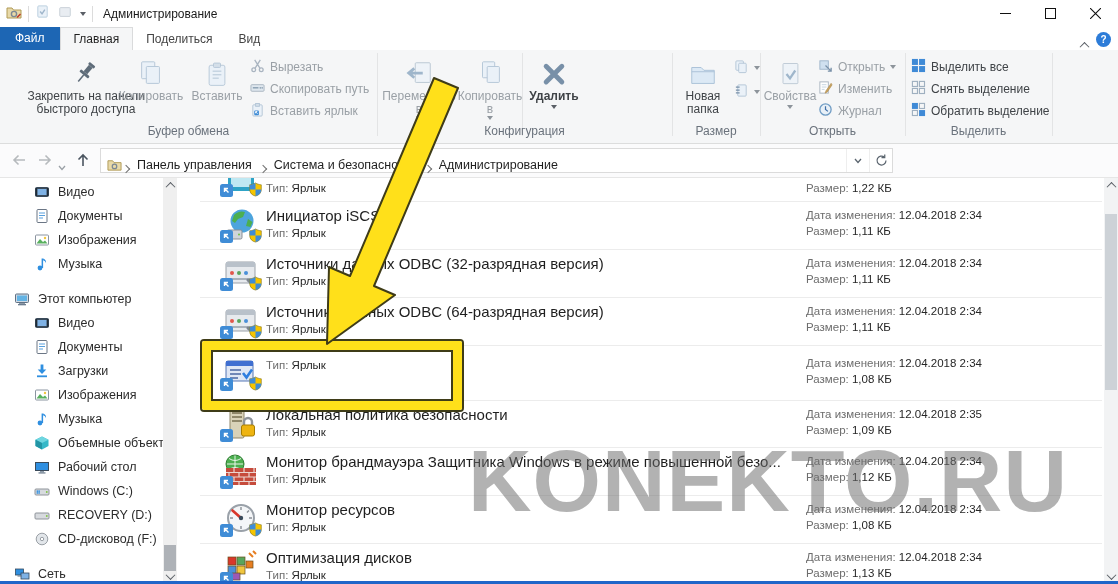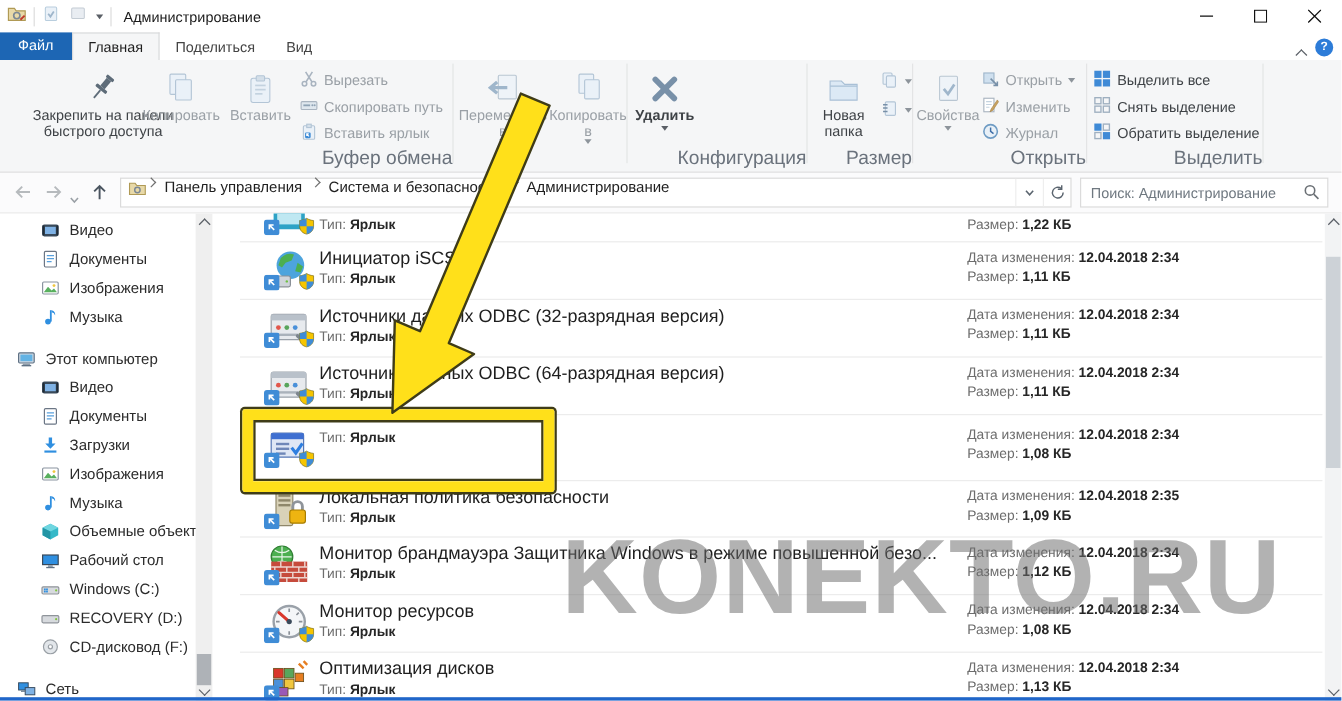--- a/index.html
+++ b/index.html
@@ -12,33 +12,33 @@
   .win-btn{width:45px;height:27px;display:flex;align-items:center;justify-content:center}
   .tabrow{position:absolute;top:27px;left:0;right:0;height:23px;background:#fff;display:flex;align-items:flex-end}
   .tab{height:22px;line-height:22px;padding:0 13px;font-size:12px;color:#444}
   .tab.file{height:23px;line-height:23px;color:#fff;background:#1d66b4;padding:0 15px}
   .tab.active{background:#f5f6f7;border:1px solid #dadbdc;border-bottom:none;color:#1f1f1f}
   .rib-collapse{position:absolute;right:30px;top:8px}
   .help-circle{position:absolute;right:7px;top:5px;width:15px;height:15px;border-radius:50%;background:#2d7cd8;
                color:#fff;font-size:10px;font-weight:bold;display:flex;align-items:center;justify-content:center}
   .ribbon{position:absolute;top:50px;left:0;right:0;height:94px;background:#f5f6f7;border-bottom:1px solid #dcdddd;box-sizing:border-box}
   .rib-div{position:absolute;top:3px;bottom:7px;width:1px;background:#e3e4e5}
-  .grp-label{position:absolute;top:74px;font-size:16px;color:#6a727c;text-align:right}
+  .grp-label{position:absolute;top:74px;font-size:12px;color:#6a727c;text-align:center}
   .bigbtn{position:absolute;top:4px;display:flex;flex-direction:column;align-items:center;text-align:center;
           font-size:12px;line-height:13px}
   .bigbtn .ic{height:36px;display:flex;align-items:flex-end;justify-content:center}
   .smallbtn{position:absolute;display:flex;align-items:center;gap:5px;font-size:12px;height:20px;white-space:nowrap}
   .dis{color:#9aa0a6}.ena{color:#3f4347}
   .caret{width:0;height:0;border-left:3.5px solid transparent;border-right:3.5px solid transparent;
          border-top:4px solid #8d949b;display:inline-block}
   .caret.dark{border-top-color:#5a5f66}
   .addr{position:absolute;top:144px;left:0;right:0;height:34px;background:#fbfbfc;border-bottom:1px solid #e6e6e6;box-sizing:border-box}
   .nav-ic{position:absolute;top:7px}
   .crumbbox{position:absolute;left:100px;top:4px;width:793px;height:25px;background:#fff;border:1px solid #dbdbdb;
-            box-sizing:border-box;display:flex;align-items:flex-start;font-size:12.5px;color:#1f1f1f}
+            box-sizing:border-box;display:flex;align-items:flex-end;font-size:12.5px;color:#1f1f1f}
   .crumb{padding:0 7px;white-space:nowrap}
   .crumb-sep{width:5px;height:5px;border-right:1.3px solid #707070;border-top:1.3px solid #707070;
              transform:rotate(45deg);margin:0 1px;flex:none}
   .crumb-right{position:absolute;right:0;top:0;height:23px;display:flex}
   .crumb-rbtn{width:22px;height:23px;display:flex;align-items:center;justify-content:center;border-left:1px solid #eee}
   .searchbox{position:absolute;left:900px;top:4px;width:207px;height:25px}
   .searchbox input{width:100%;height:100%;box-sizing:border-box;border:1px solid #dbdbdb;font-family:"Liberation Sans",sans-serif;
                    font-size:12px;padding:0 26px 0 8px;color:#333;outline:none}
   .searchbox input::placeholder{color:#6f7880}
   .search-mag{position:absolute;right:7px;top:5px}
@@ -55,21 +55,21 @@
   .chev{width:6px;height:6px;border-left:1.5px solid #5a5f66;border-top:1.5px solid #5a5f66;display:inline-block}
   .chev.up{transform:rotate(45deg) translate(1px,1px)}
   .chev.down{transform:rotate(225deg) translate(1px,1px)}
   .scroll-arrow{position:absolute;left:0;width:14px;height:15px;display:flex;align-items:center;justify-content:center}
   .filelist{position:absolute;left:178px;right:14px;top:0;bottom:0}
   .row{position:absolute;left:22px;right:2px;border-bottom:1px solid #ececec;box-sizing:border-box;overflow:hidden}
   .fl-icon{position:absolute;left:22px;top:5px;width:38px;height:38px}
   .fl-text{position:absolute;left:66px;top:5px}
   .fl-name{font-size:15px;color:#1f1f1f;white-space:nowrap}
   .sub{font-size:11.5px;color:#6d6d6d;margin-top:3px;white-space:nowrap}
-  .sub b{color:#262626;font-weight:700}
+  .sub b{color:#262626;font-weight:400}
   .fl-details{position:absolute;left:606px;top:7px}
   .fl-details .sub{margin-top:0}
   .fl-details .sub + .sub{margin-top:4px}
   .ovl-shield{position:absolute;right:-3px;bottom:-2px}
   .ovl-link{position:absolute;left:-2px;bottom:-2px}
   .watermark{position:absolute;left:468px;top:430px;font-size:88px;font-weight:bold;letter-spacing:1px;
              color:rgba(108,108,108,.52);z-index:6;white-space:nowrap;pointer-events:none}
   .hl-box{position:absolute;left:202px;top:341px;width:260px;height:69px;box-sizing:border-box;
           border:9px solid #ffe01a;border-radius:2px;box-shadow:0 0 0 2px #3f3c18, inset 0 0 0 2px #3f3c18;
           z-index:30;pointer-events:none}
@@ -365,27 +365,20 @@
           </svg>
         </span>
       <span class="crumb-rbtn">
           <svg width="13" height="13" viewBox="0 0 16 16">
             <path d="M13.5 8 a5.5 5.5 0 1 1 -2-4.2" fill="none" stroke="#5a646e" stroke-width="1.5"></path>
             <path d="M12 0.5 v4 h-4" fill="none" stroke="#5a646e" stroke-width="1.5"></path>
           </svg>
         </span>
     </div>
   </div>
-  <div class="searchbox">
-    <input value="" placeholder="Поиск: Администрирование" style="">
-    <span class="search-mag"><svg width="14" height="14" viewBox="0 0 16 16">
-          <circle cx="6.5" cy="6.5" r="4.5" fill="none" stroke="#6b7075" stroke-width="1.5"></circle>
-          <path d="M10 10 l4.5 4.5" stroke="#6b7075" stroke-width="1.5"></path>
-        </svg></span>
-  </div>
 </div>
 
 <div class="main">
 
   <div class="sidebar">
     <div class="sb-item ind2">
         <span class="sb-icon"><svg width="16" height="16" viewBox="0 0 16 16">
             <rect x="1" y="3" width="14" height="10" rx="2" fill="#3a4a5a"></rect>
             <rect x="3.5" y="5" width="9" height="6" fill="#7fb2e5"></rect>
             <rect x="1.6" y="4" width="1.4" height="8" fill="#202b36"></rect>

